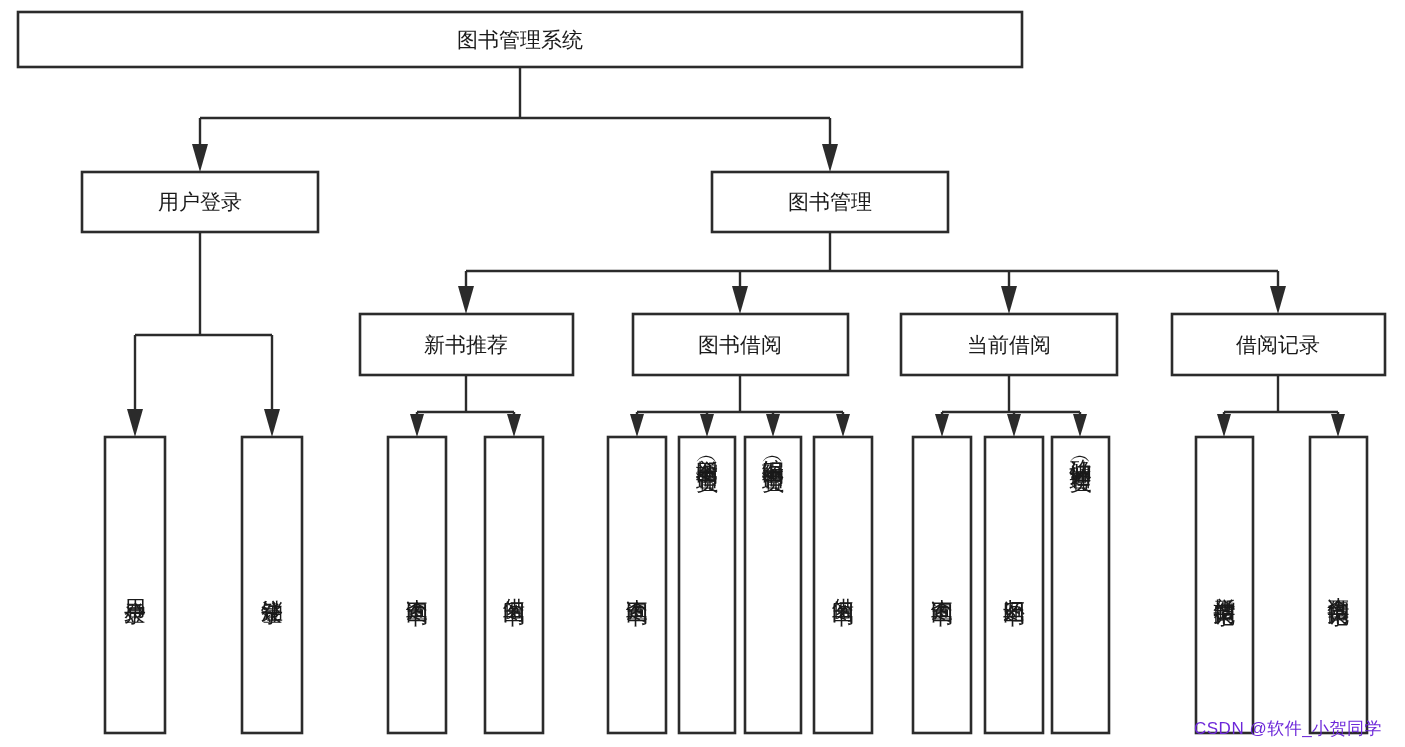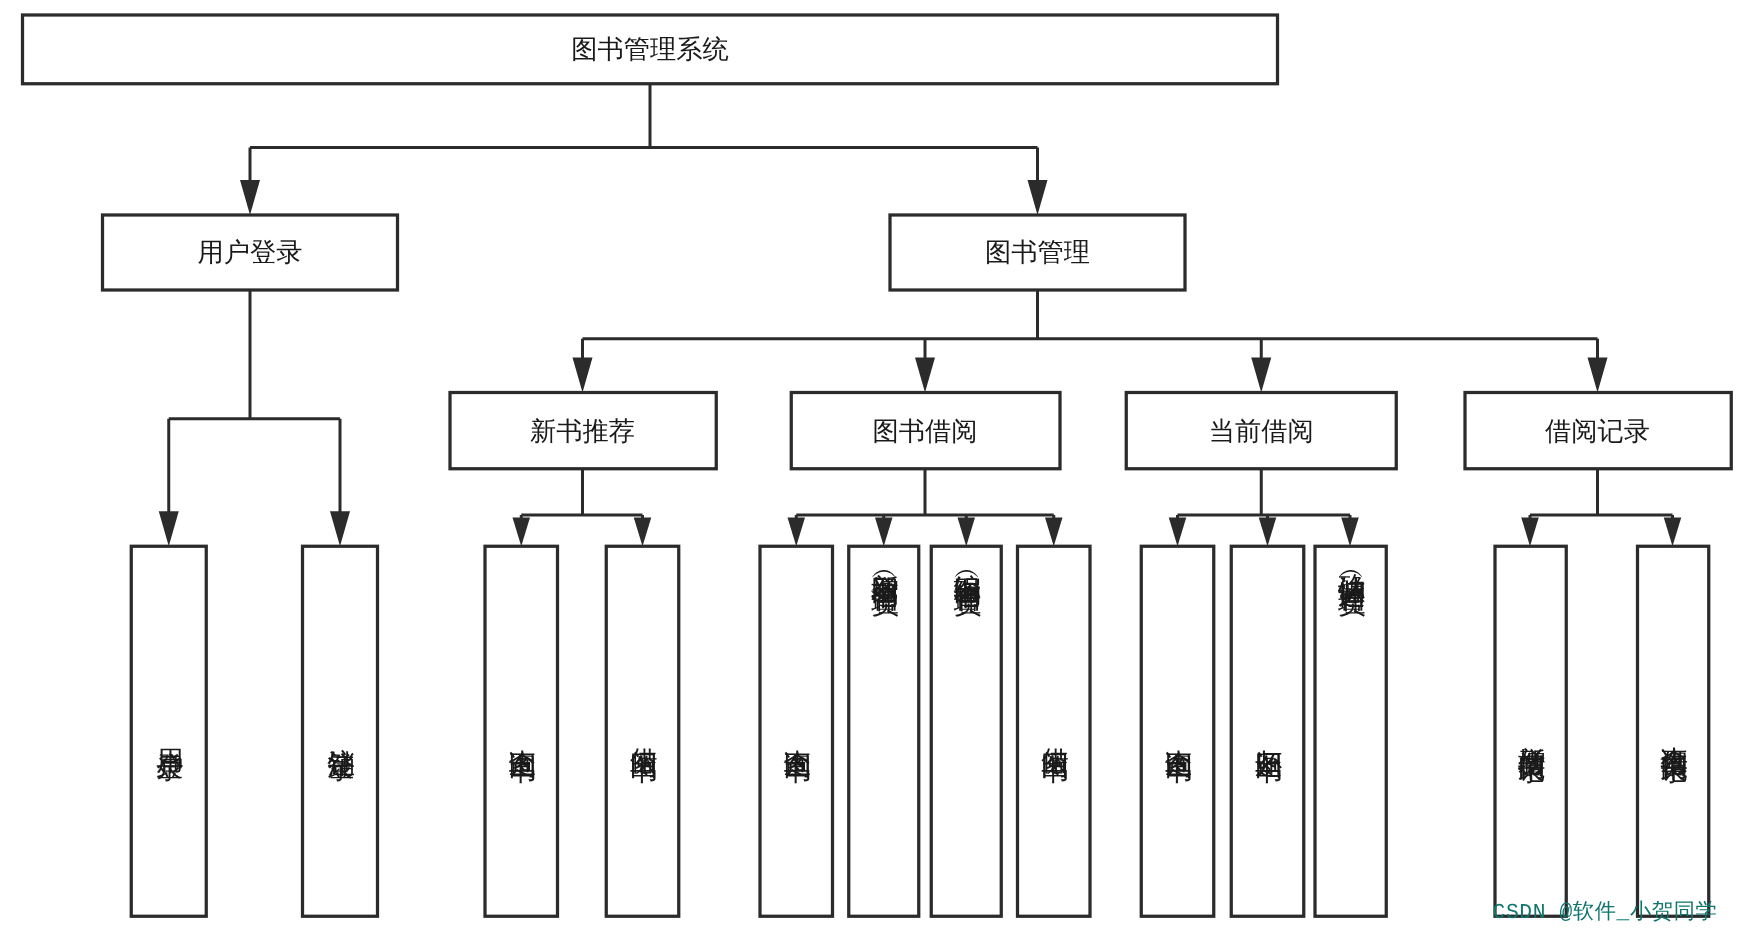--- a/index.html
+++ b/index.html
@@ -63,23 +63,23 @@
     font-family: "DejaVu Sans", "Liberation Sans", sans-serif;
     font-size: 22px;
     line-height: 1.18;
     letter-spacing: 2px;
     color: #1a1a1a;
     white-space: nowrap;
     text-align: center;
   }
   .watermark {
     position: absolute;
-    font-family: Liberation Mono, monospace;
+    font-family: Liberation Sans, sans-serif;
     font-size: 17px;
-    color: #0f766e;
+    color: #6d28d9;
     letter-spacing: 0.5px;
     white-space: nowrap;
     pointer-events: none;
   }
 </style>
 </head>
 <body>
 
 <div id="diagram-root">
 

